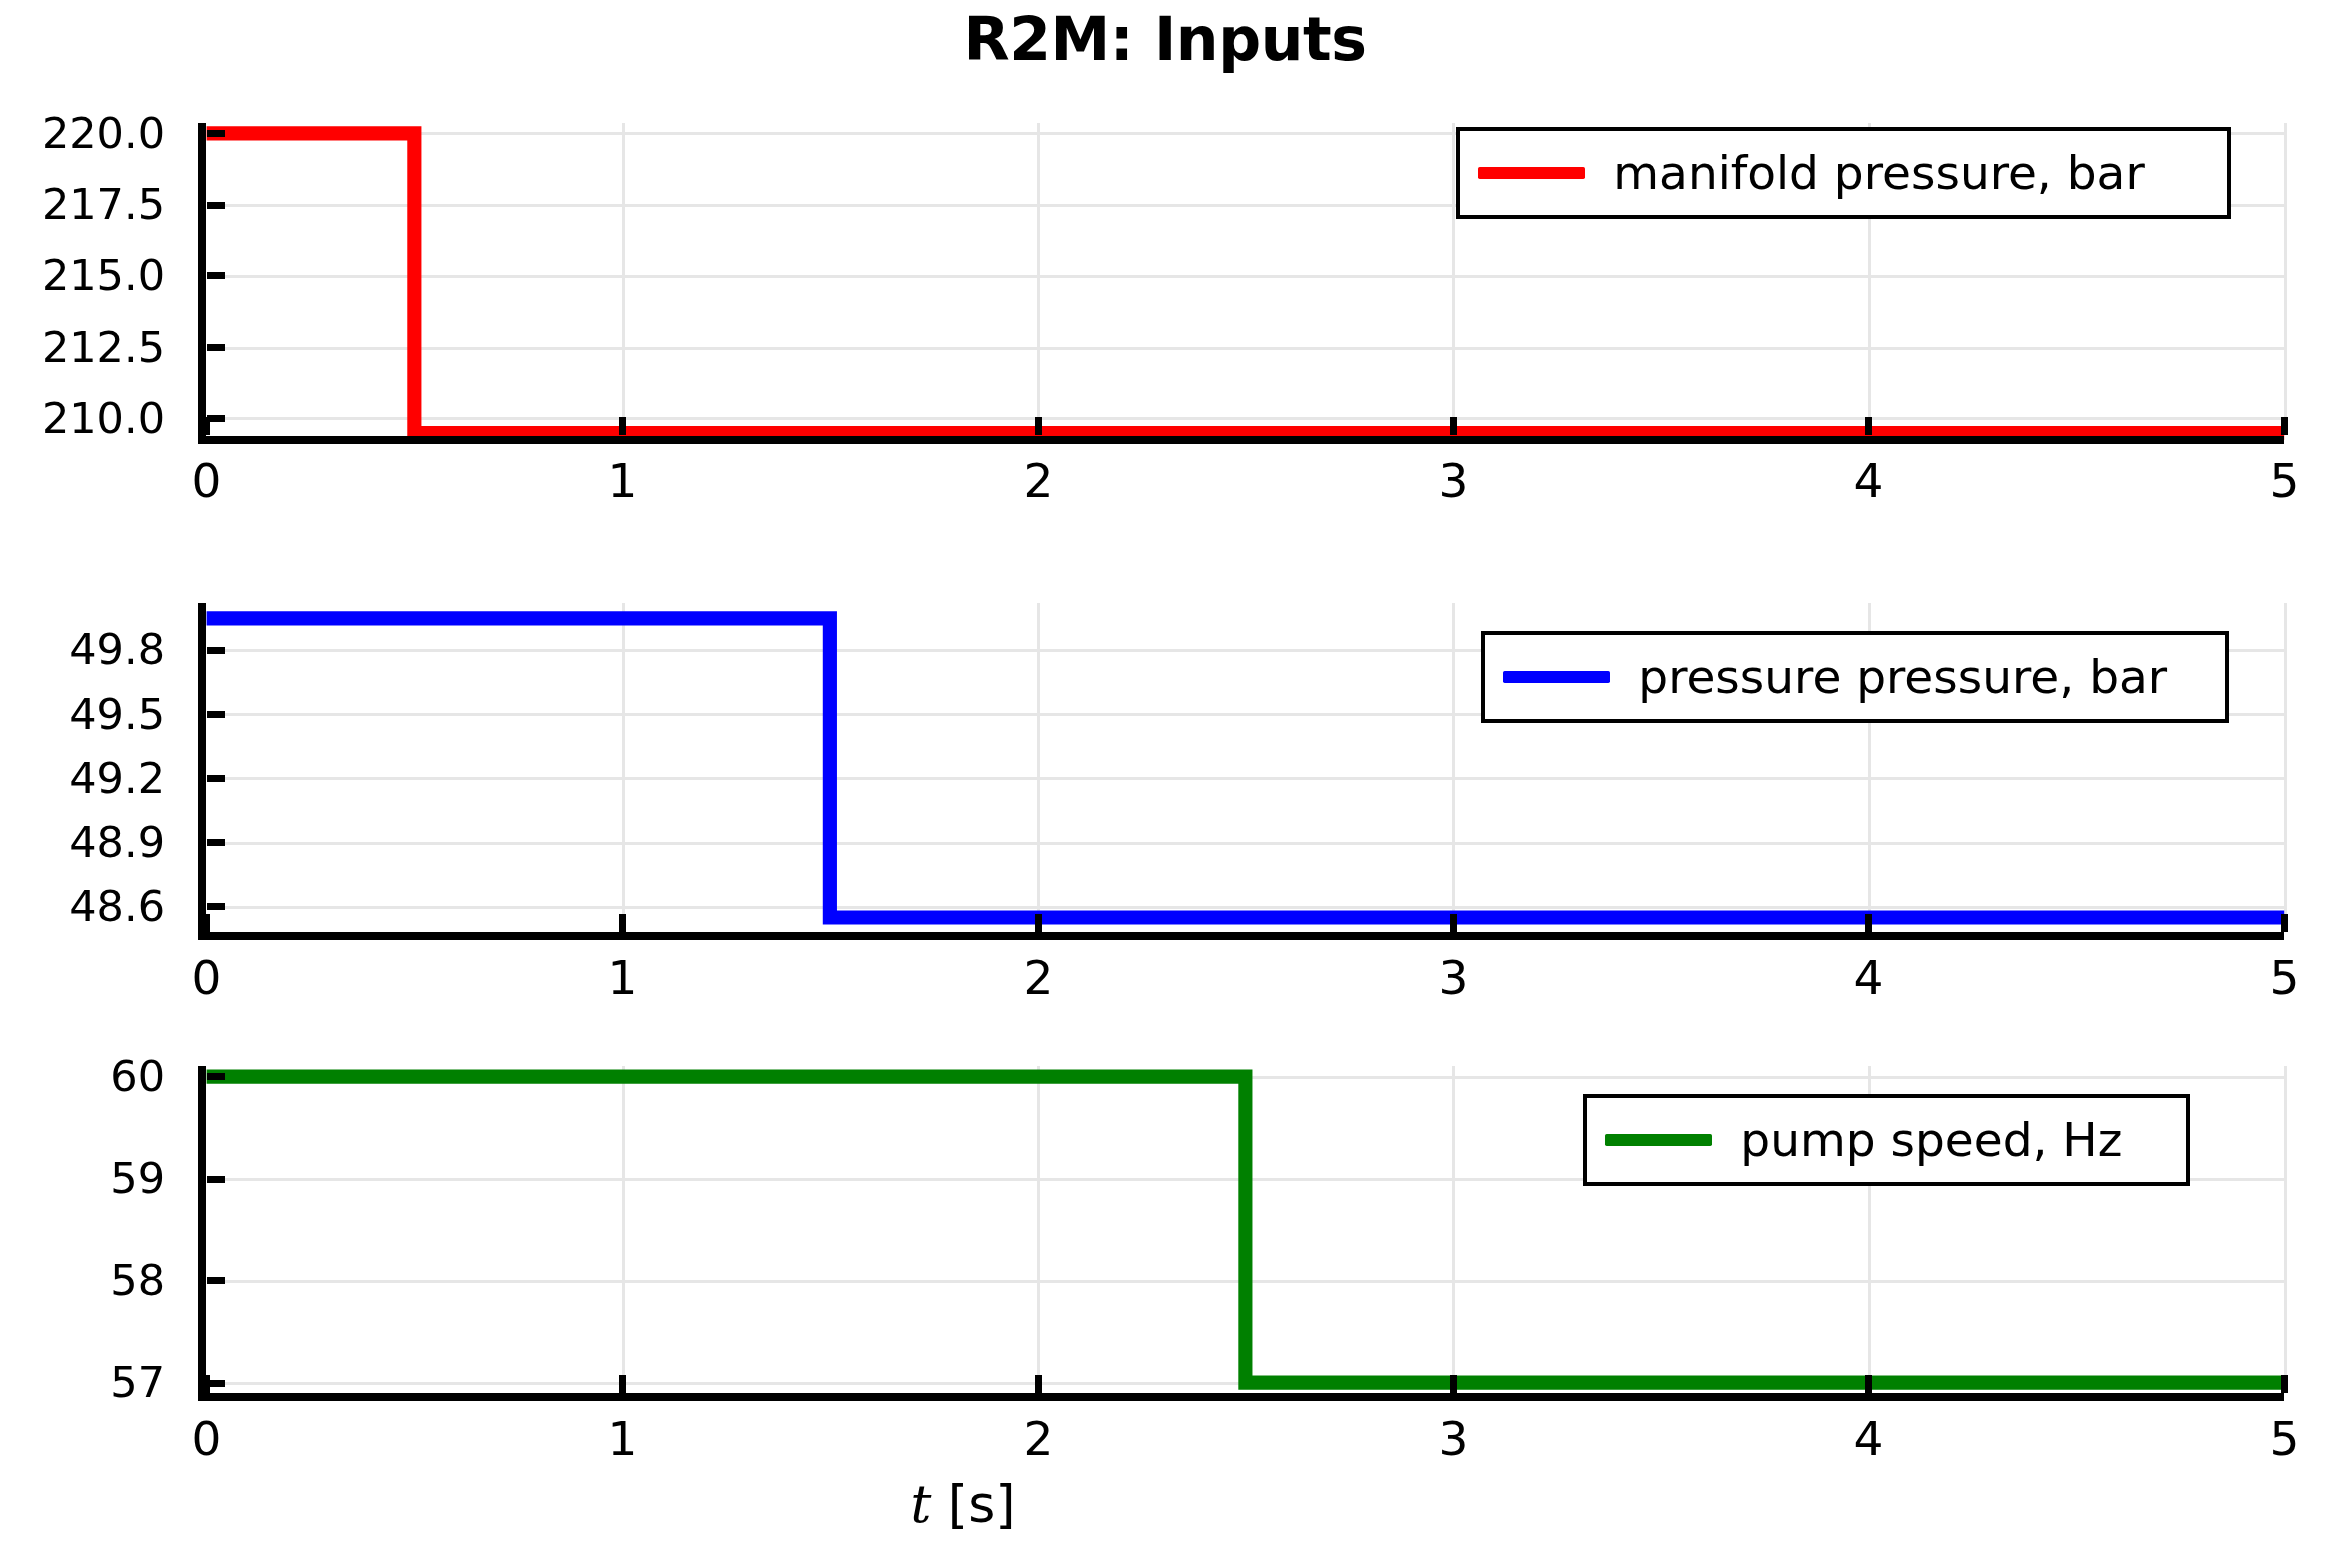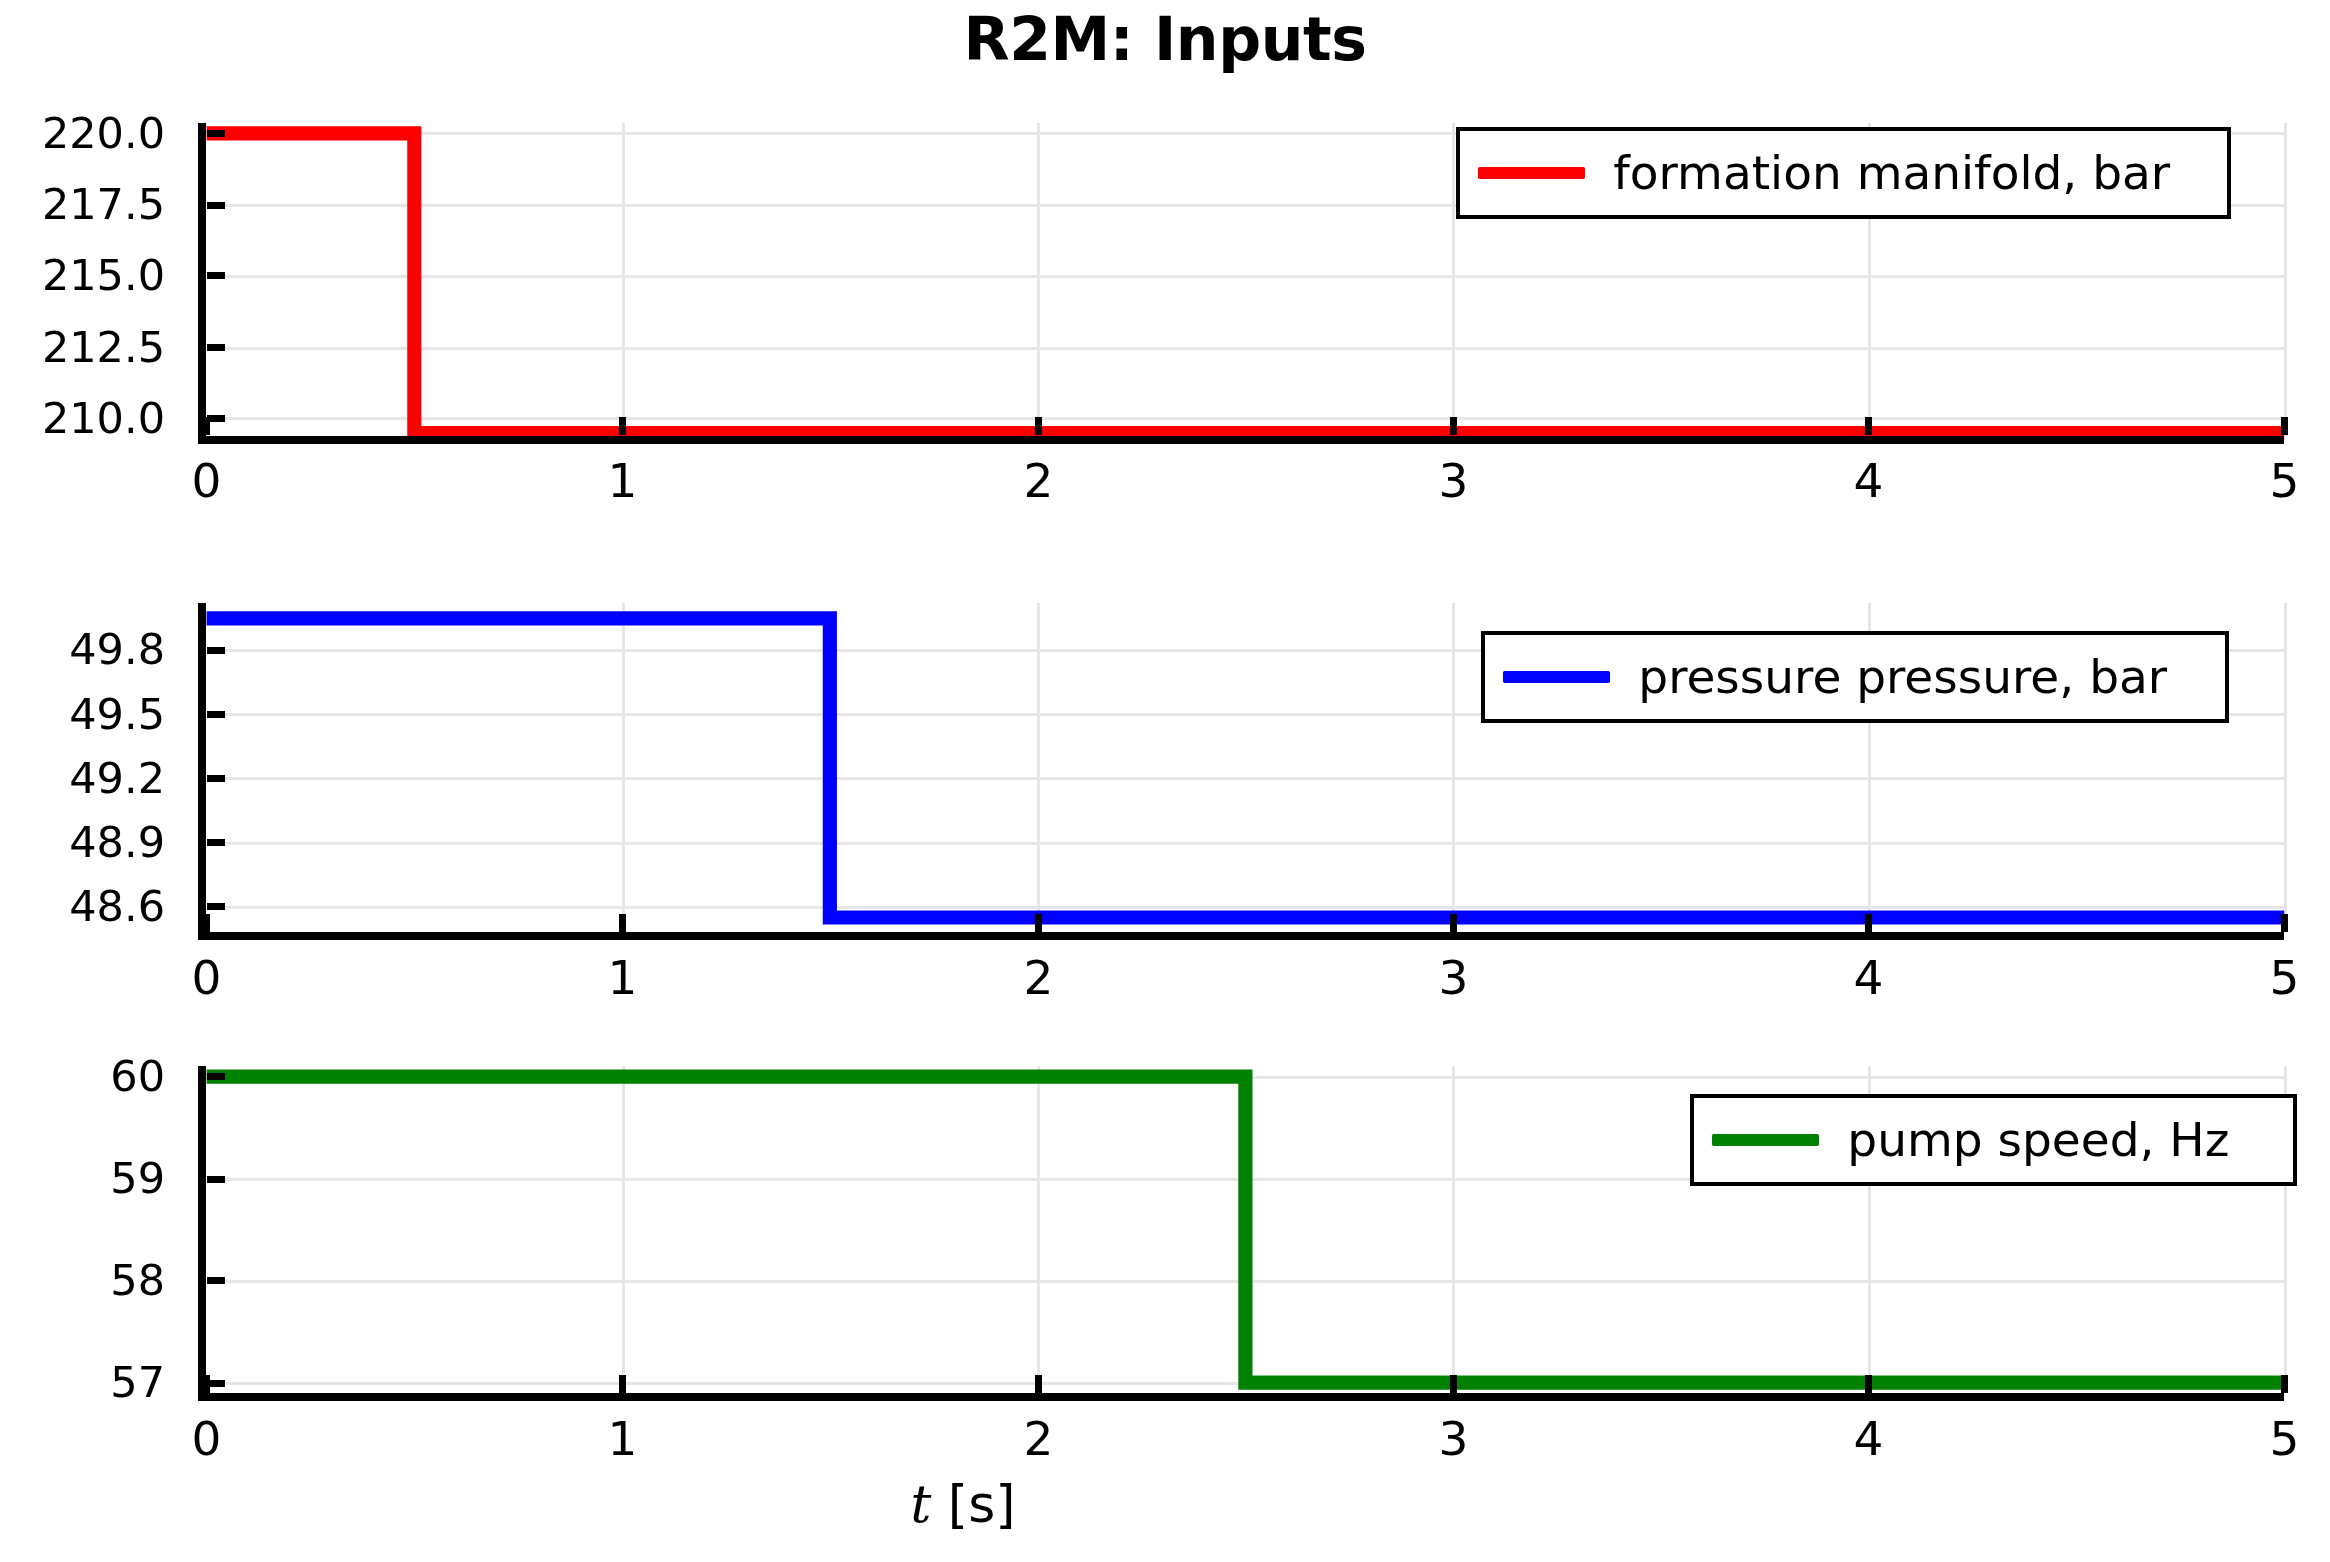--- a/index.html
+++ b/index.html
@@ -187,21 +187,21 @@
       <div class="xtick-mark" style="left:1035px;top:417px;"></div>
       <div class="xtick-label" style="left:955px;top:457px;width:167px;">2</div>
       <div class="xtick-mark" style="left:1450px;top:417px;"></div>
       <div class="xtick-label" style="left:1370px;top:457px;width:167px;">3</div>
       <div class="xtick-mark" style="left:1865px;top:417px;"></div>
       <div class="xtick-label" style="left:1785px;top:457px;width:167px;">4</div>
       <div class="xtick-mark" style="left:2281px;top:417px;"></div>
       <div class="xtick-label" style="left:2201px;top:457px;width:167px;">5</div>
       <div class="legend" style="left:1456px;top:127px;width:775px;height:92px;">
                <span class="legend-swatch" style="background:#ff0000;"></span>
-               <span class="legend-label">formation manifold, bar</span>
+               <span class="legend-label">manifold pressure, bar</span>
              </div>
     </div>
 
   <div class="subplot" id="sp1" style="top:16px;height:517px;">
       <div class="panel" style="left:198px;top:587px;width:2086px;height:337px;"></div>
       <div class="gridline-h" style="left:207px;top:633px;width:2078px;"></div>
       <div class="gridline-h" style="left:207px;top:697px;width:2078px;"></div>
       <div class="gridline-h" style="left:207px;top:761px;width:2078px;"></div>
       <div class="gridline-h" style="left:207px;top:826px;width:2078px;"></div>
       <div class="gridline-h" style="left:207px;top:890px;width:2078px;"></div>
@@ -272,21 +272,21 @@
       <div class="xtick-mark" style="left:619px;top:1375px;"></div>
       <div class="xtick-label" style="left:539px;top:1415px;width:167px;">1</div>
       <div class="xtick-mark" style="left:1035px;top:1375px;"></div>
       <div class="xtick-label" style="left:955px;top:1415px;width:167px;">2</div>
       <div class="xtick-mark" style="left:1450px;top:1375px;"></div>
       <div class="xtick-label" style="left:1370px;top:1415px;width:167px;">3</div>
       <div class="xtick-mark" style="left:1865px;top:1375px;"></div>
       <div class="xtick-label" style="left:1785px;top:1415px;width:167px;">4</div>
       <div class="xtick-mark" style="left:2281px;top:1375px;"></div>
       <div class="xtick-label" style="left:2201px;top:1415px;width:167px;">5</div>
-      <div class="legend" style="left:1690px;top:1094px;width:607px;height:92px;">
+      <div class="legend" style="left:1583px;top:1094px;width:607px;height:92px;">
                <span class="legend-swatch" style="background:#008000;"></span>
                <span class="legend-label">pump speed, Hz</span>
              </div>
     </div>
 
   <div class="xaxis-label" style="top:1475px;">
     <span class="mathvar">t</span><span> [s]</span>
   </div>
 
 </div>

